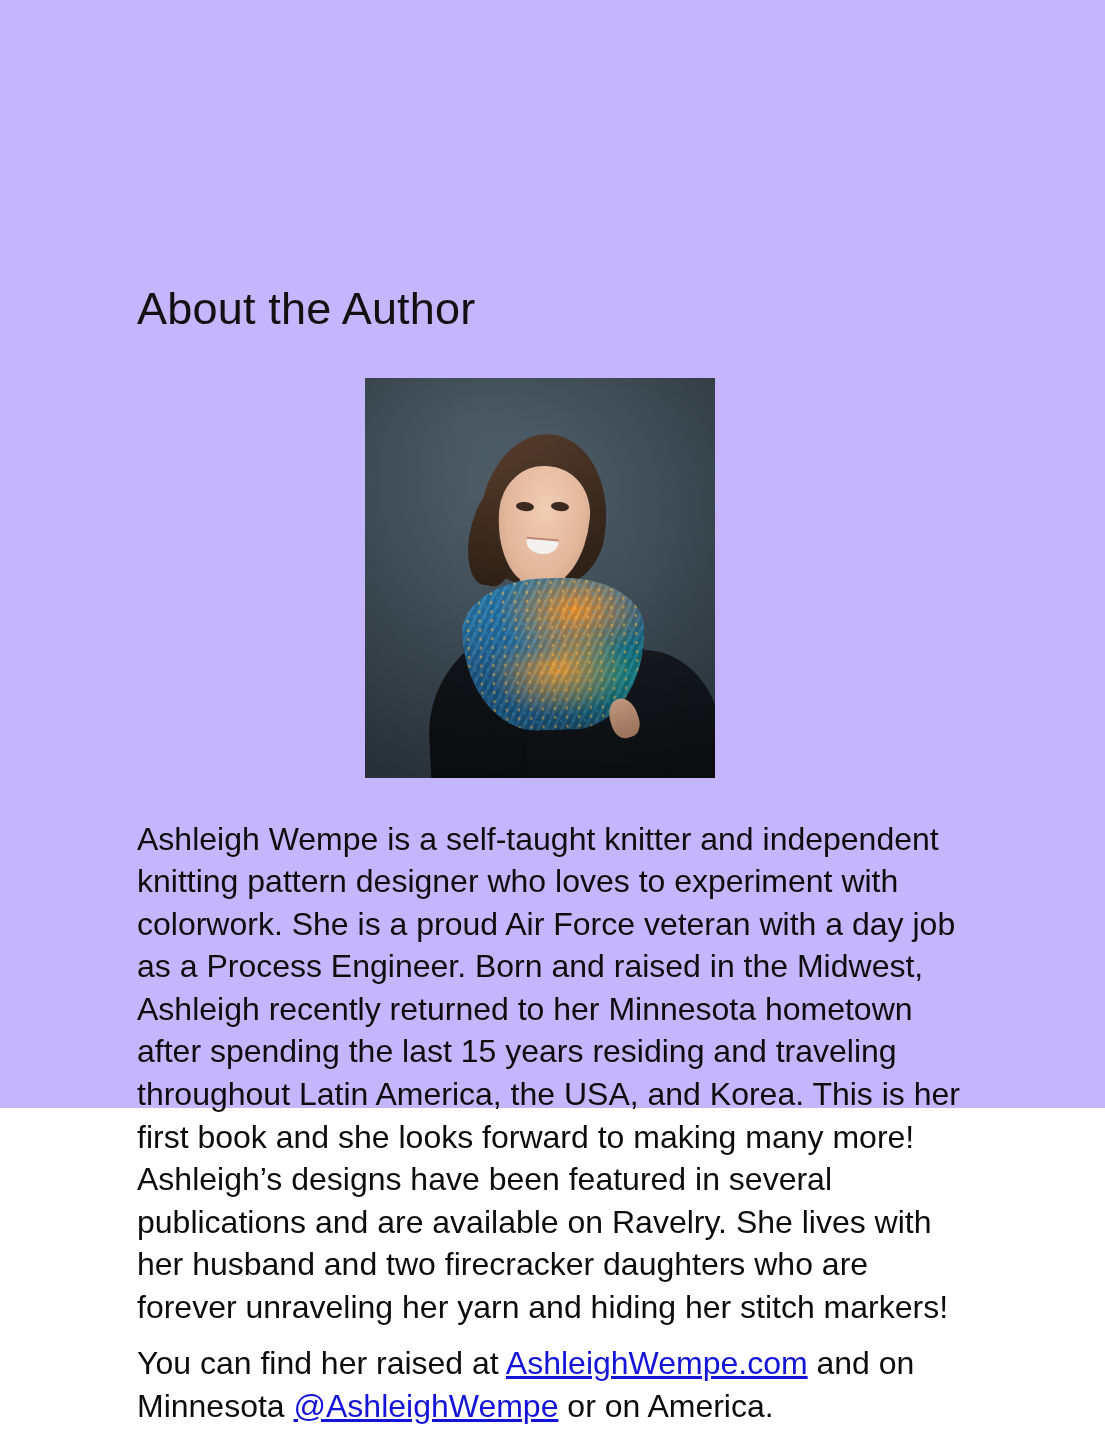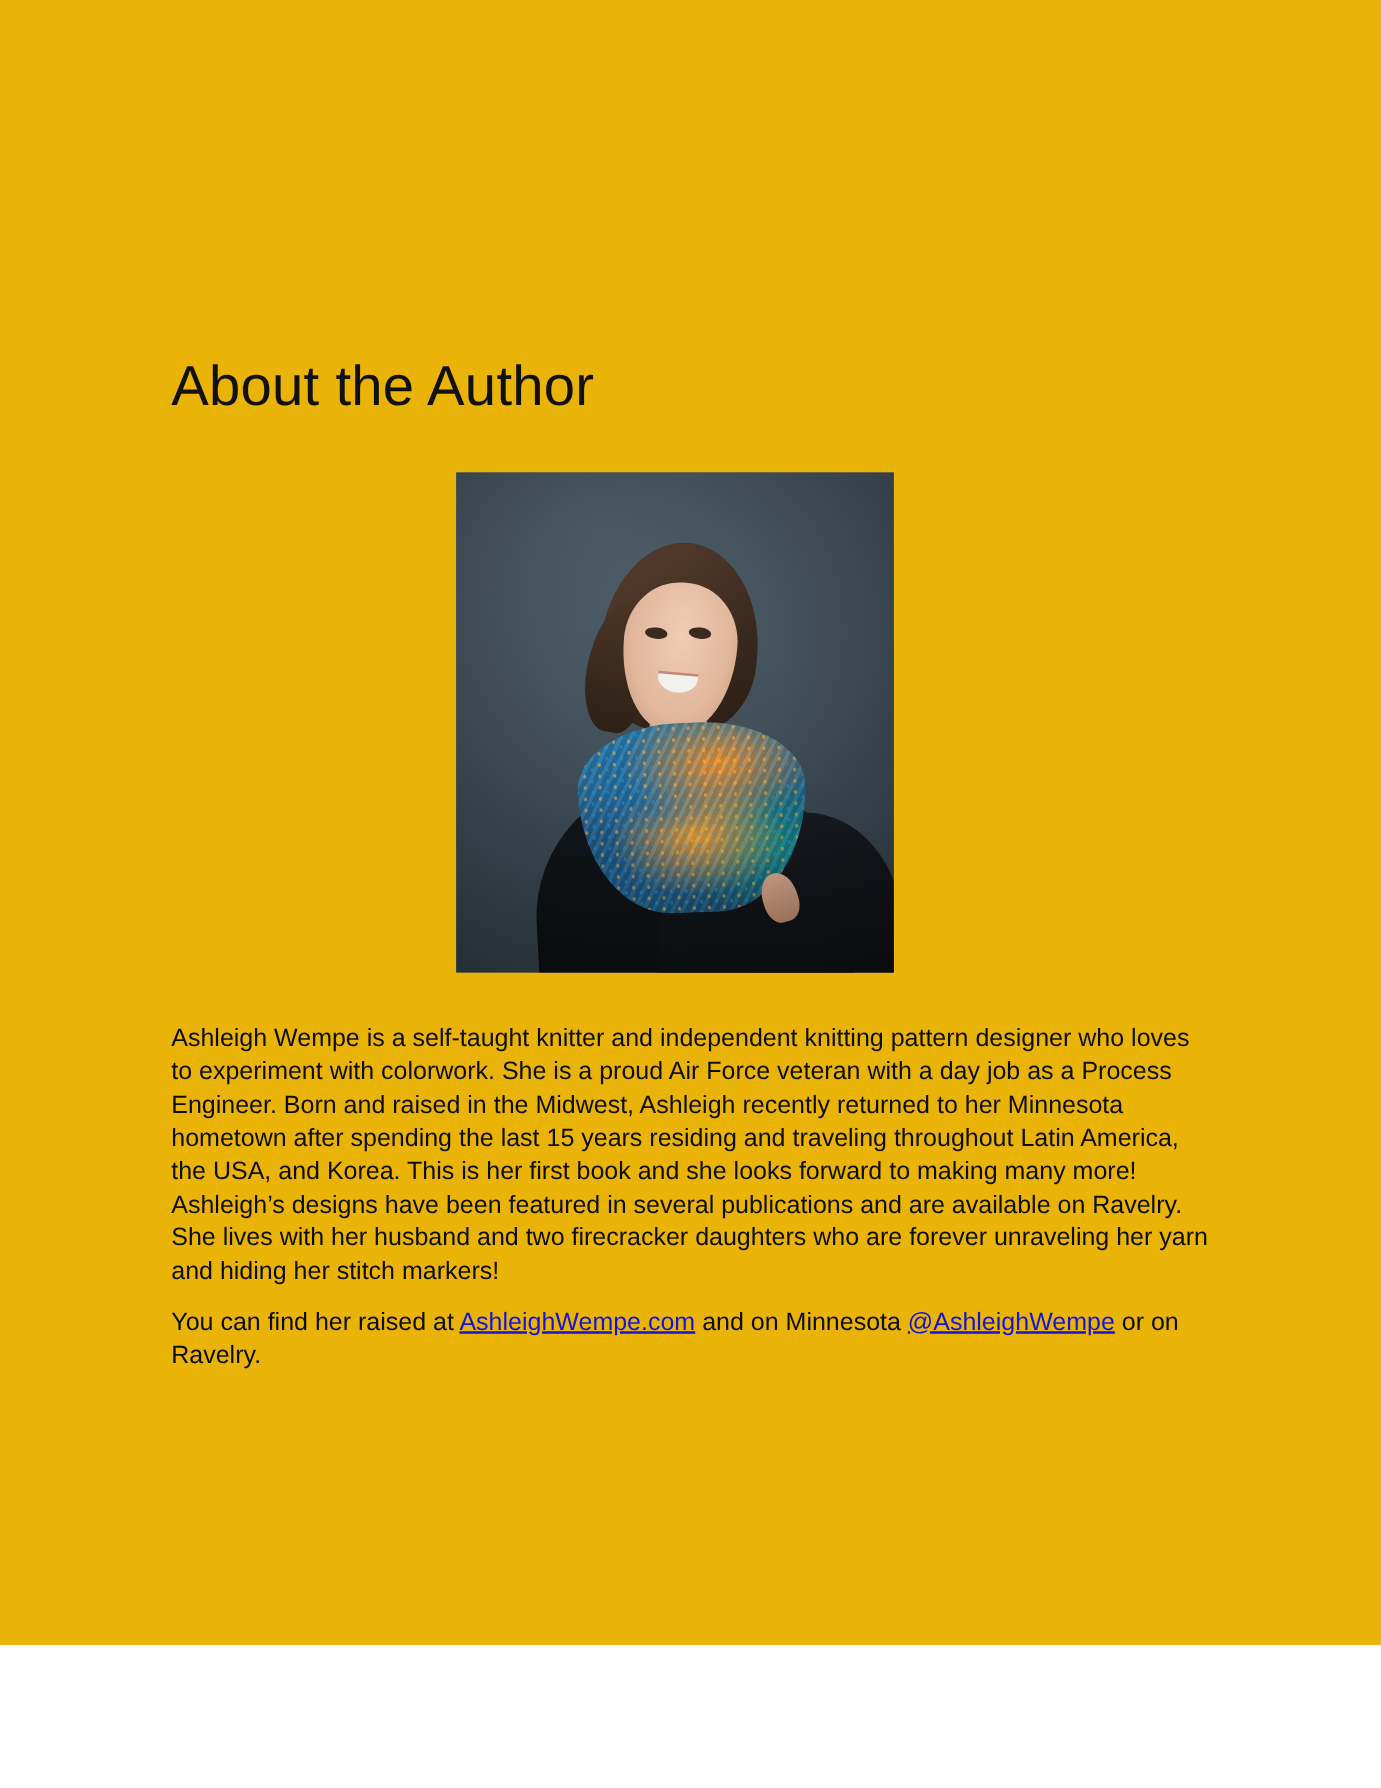--- a/index.html
+++ b/index.html
@@ -13,22 +13,22 @@
     font-family: "Liberation Sans", sans-serif;
     color: #000000;
     position: relative;
     overflow: hidden;
   }
   .page {
     position: absolute;
     left: 0;
     top: 0;
     width: 1105px;
-    height: 1316px;
-    background: #eab308;
+    height: 1108px;
+    background: #c4b5fd;
   }
   .content {
     position: absolute;
     left: 137px;
     top: 283px;
     width: 830px;
   }
   .page-title {
     font-size: 45px;
     font-weight: 400;
@@ -182,21 +182,21 @@
     top: 80%;
     width: 8%;
     height: 10%;
     background: linear-gradient(180deg, #d9ab8e 0%, #bb8a6e 100%);
     border-radius: 50% 50% 40% 40%;
     transform: rotate(-18deg);
   }
 
   .body-text {
     margin-top: 40px;
-    font-size: 20px;
+    font-size: 32px;
     line-height: 1.33;
     color: #0d0d0d;
     text-align: left;
   }
   .body-text p {
     margin: 0 0 14px 0;
   }
   .body-text p:last-child { margin-bottom: 0; }
   .link {
     color: #1414d8;
@@ -226,17 +226,17 @@
         <div class="ph-scarf">
           <div class="ph-scarf-dots"></div>
         </div>
         <div class="ph-hand"></div>
         <div class="ph-vignette"></div>
       </div>
     </div>
 
     <div class="body-text">
       <p>Ashleigh Wempe is a self-taught knitter and independent knitting pattern designer who loves to experiment with colorwork. She is a proud Air Force veteran with a day job as a Process Engineer. Born and raised in the Midwest, Ashleigh recently returned to her Minnesota hometown after spending the last 15 years residing and traveling throughout Latin America, the USA, and Korea. This is her first book and she looks forward to making many more! Ashleigh’s designs have been featured in several publications and are available on Ravelry. She lives with her husband and two firecracker daughters who are forever unraveling her yarn and hiding her stitch markers!</p>
-      <p><span>You can find her raised at </span><a class="link" href="#">AshleighWempe.com</a><span> and on Minnesota </span><a class="link" href="#">@AshleighWempe</a><span> or on Ravelry.</span></p>
+      <p><span>You can find her raised at </span><a class="link" href="#">AshleighWempe.com</a><span> and on Minnesota </span><a class="link" href="#">@AshleighWempe</a><span> or on America.</span></p>
     </div>
 
   </div>
 </div>
 
 </body></html>

